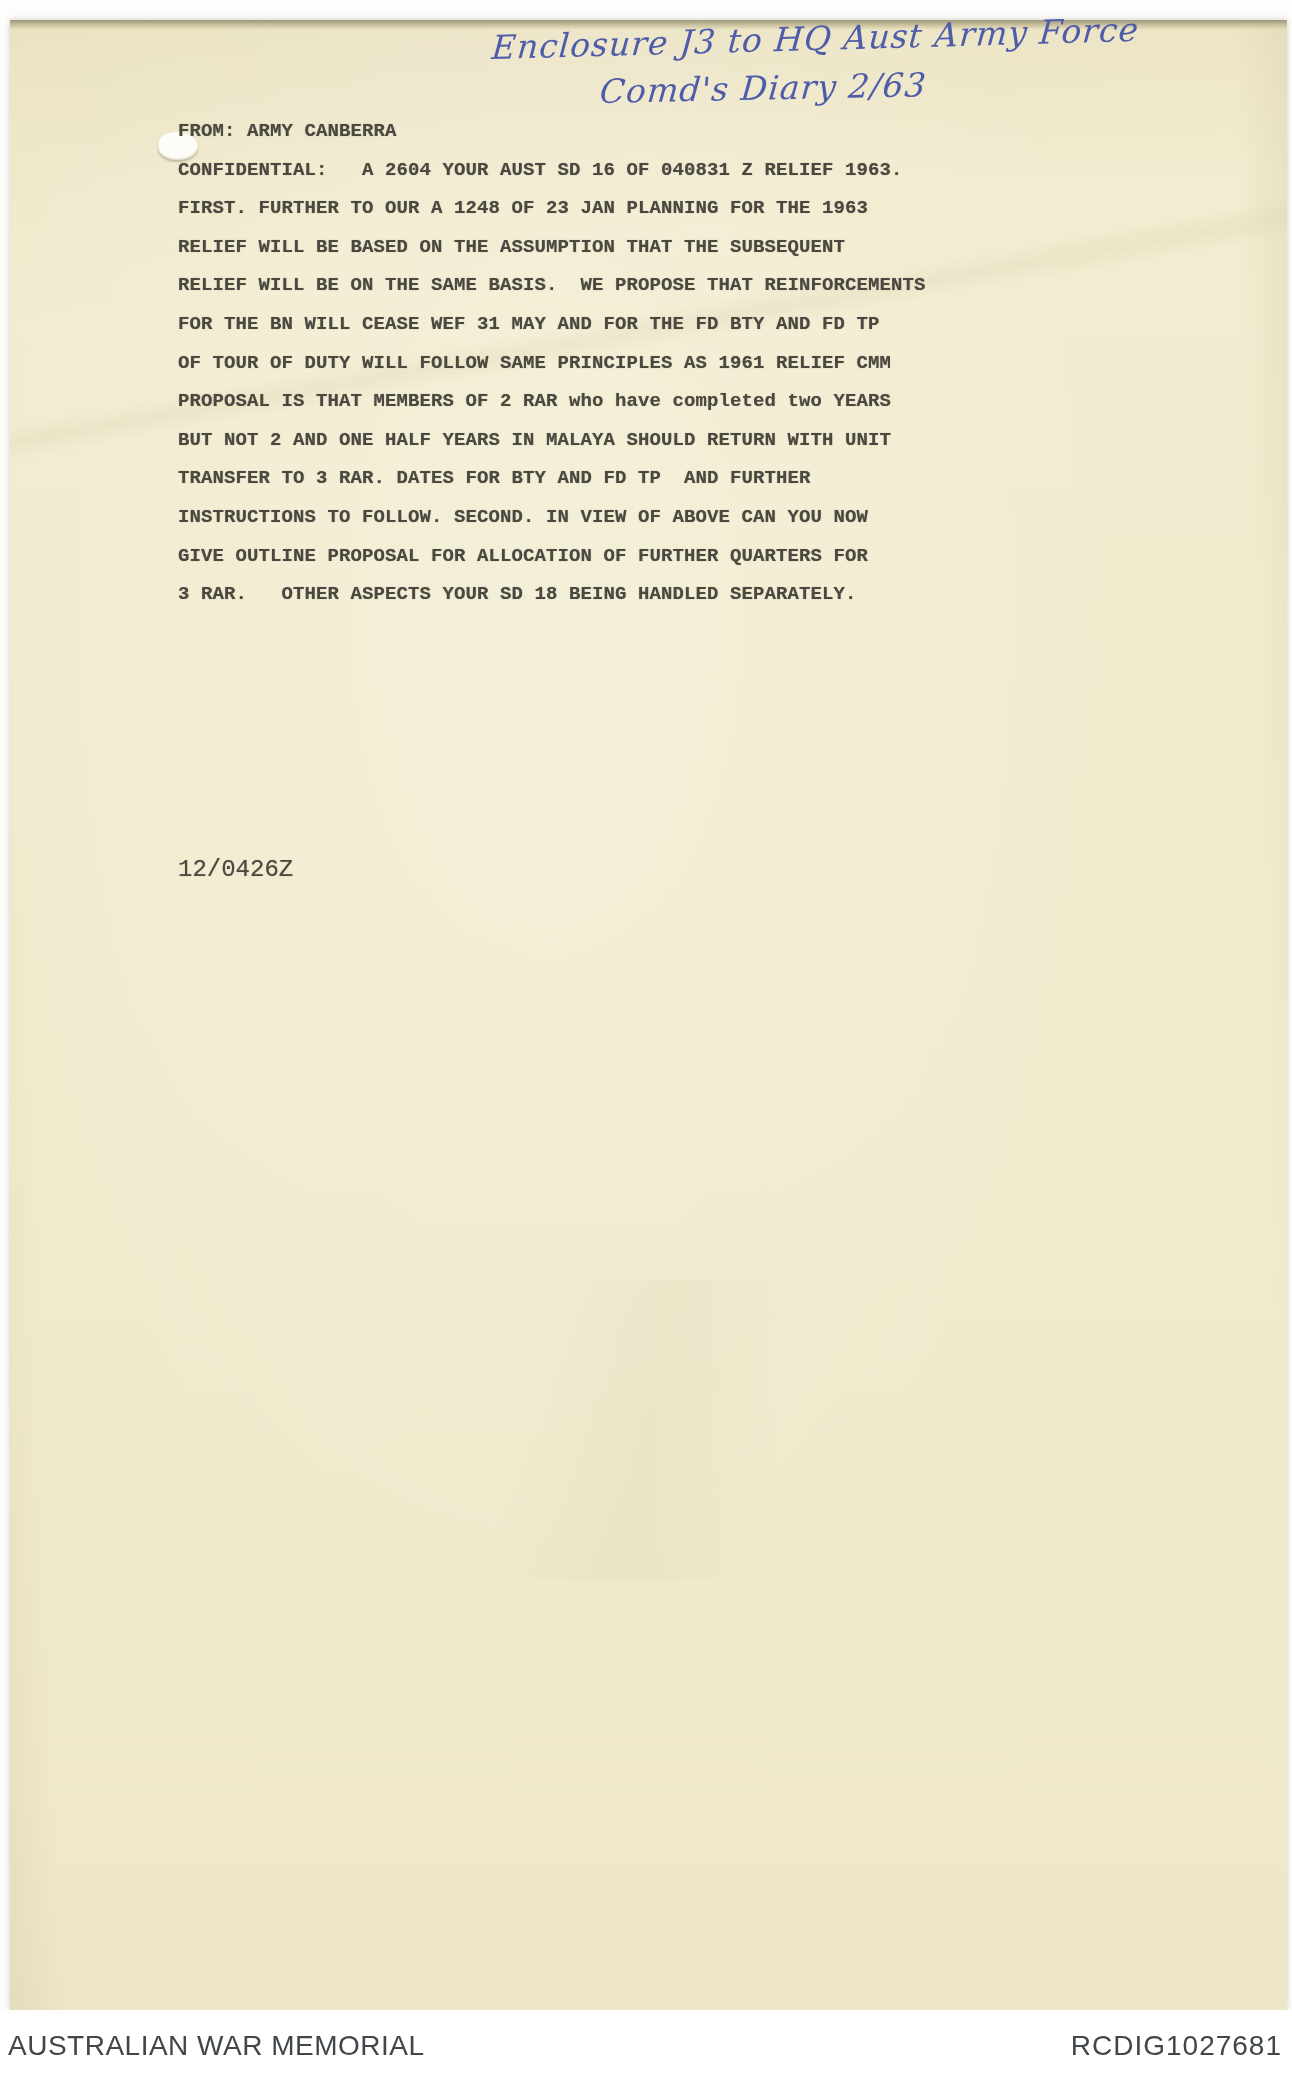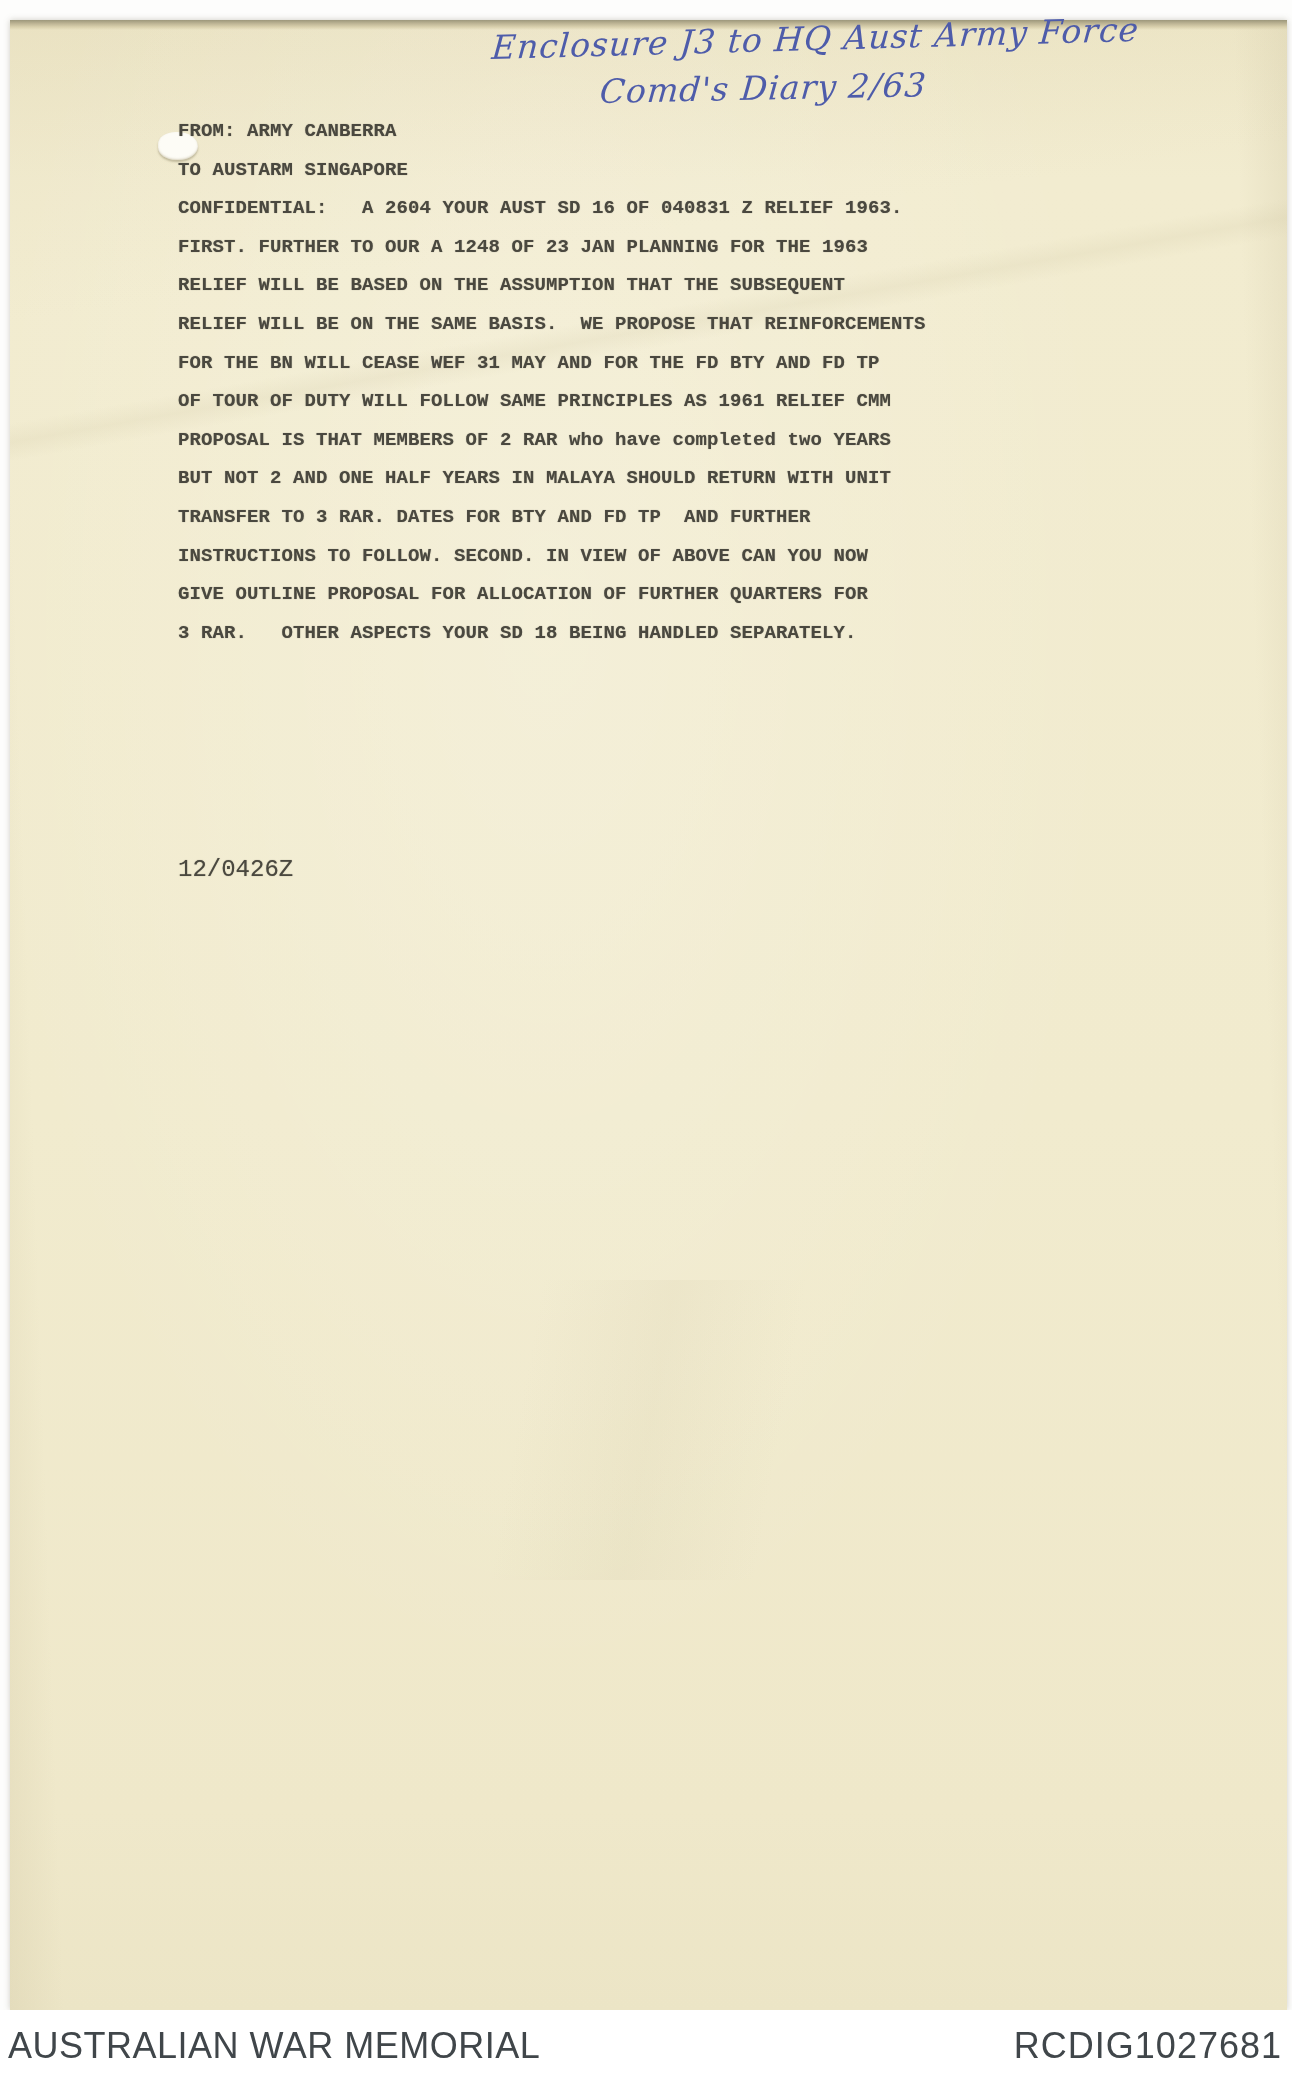--- a/index.html
+++ b/index.html
@@ -88,21 +88,21 @@
     left:0;right:0;bottom:0;height:72px;
     background:#ffffff;
     display:flex;
     align-items:center;
     justify-content:space-between;
     padding:0 10px 0 8px;
     box-sizing:border-box;
   }
   .footer-text{
     font-family:"Liberation Sans", sans-serif;
-    font-size:36px;
+    font-size:28px;
     font-weight:400;
     color:#40464a;
     letter-spacing:0.5px;
   }
   .footer-ref{letter-spacing:1px;}
 </style>
 </head>
 <body>
 
 <div class="scan">
@@ -113,21 +113,20 @@
     <div class="crease-2"></div>
   </div>
 
   <div class="hole-punch"></div>
 
   <div class="handwriting hw-line1">Enclosure J3  to  HQ Aust Army Force</div>
   <div class="handwriting hw-line2">Comd's Diary 2/63</div>
 
   <div class="typed">
     <div class="line">FROM: ARMY CANBERRA</div>
-    <div class="line">TO AUSTARM SINGAPORE</div>
     <div class="line">CONFIDENTIAL:   A 2604 YOUR AUST SD 16 OF 040831 Z RELIEF 1963.</div>
     <div class="line">FIRST. FURTHER TO OUR A 1248 OF 23 JAN PLANNING FOR THE 1963</div>
     <div class="line">RELIEF WILL BE BASED ON THE ASSUMPTION THAT THE SUBSEQUENT</div>
     <div class="line">RELIEF WILL BE ON THE SAME BASIS.  WE PROPOSE THAT REINFORCEMENTS</div>
     <div class="line">FOR THE BN WILL CEASE WEF 31 MAY AND FOR THE FD BTY AND FD TP</div>
     <div class="line">OF TOUR OF DUTY WILL FOLLOW SAME PRINCIPLES AS 1961 RELIEF CMM</div>
     <div class="line">PROPOSAL IS THAT MEMBERS OF 2 RAR who have completed two YEARS</div>
     <div class="line">BUT NOT 2 AND ONE HALF YEARS IN MALAYA SHOULD RETURN WITH UNIT</div>
     <div class="line">TRANSFER TO 3 RAR. DATES FOR BTY AND FD TP  AND FURTHER</div>
     <div class="line">INSTRUCTIONS TO FOLLOW. SECOND. IN VIEW OF ABOVE CAN YOU NOW</div>

